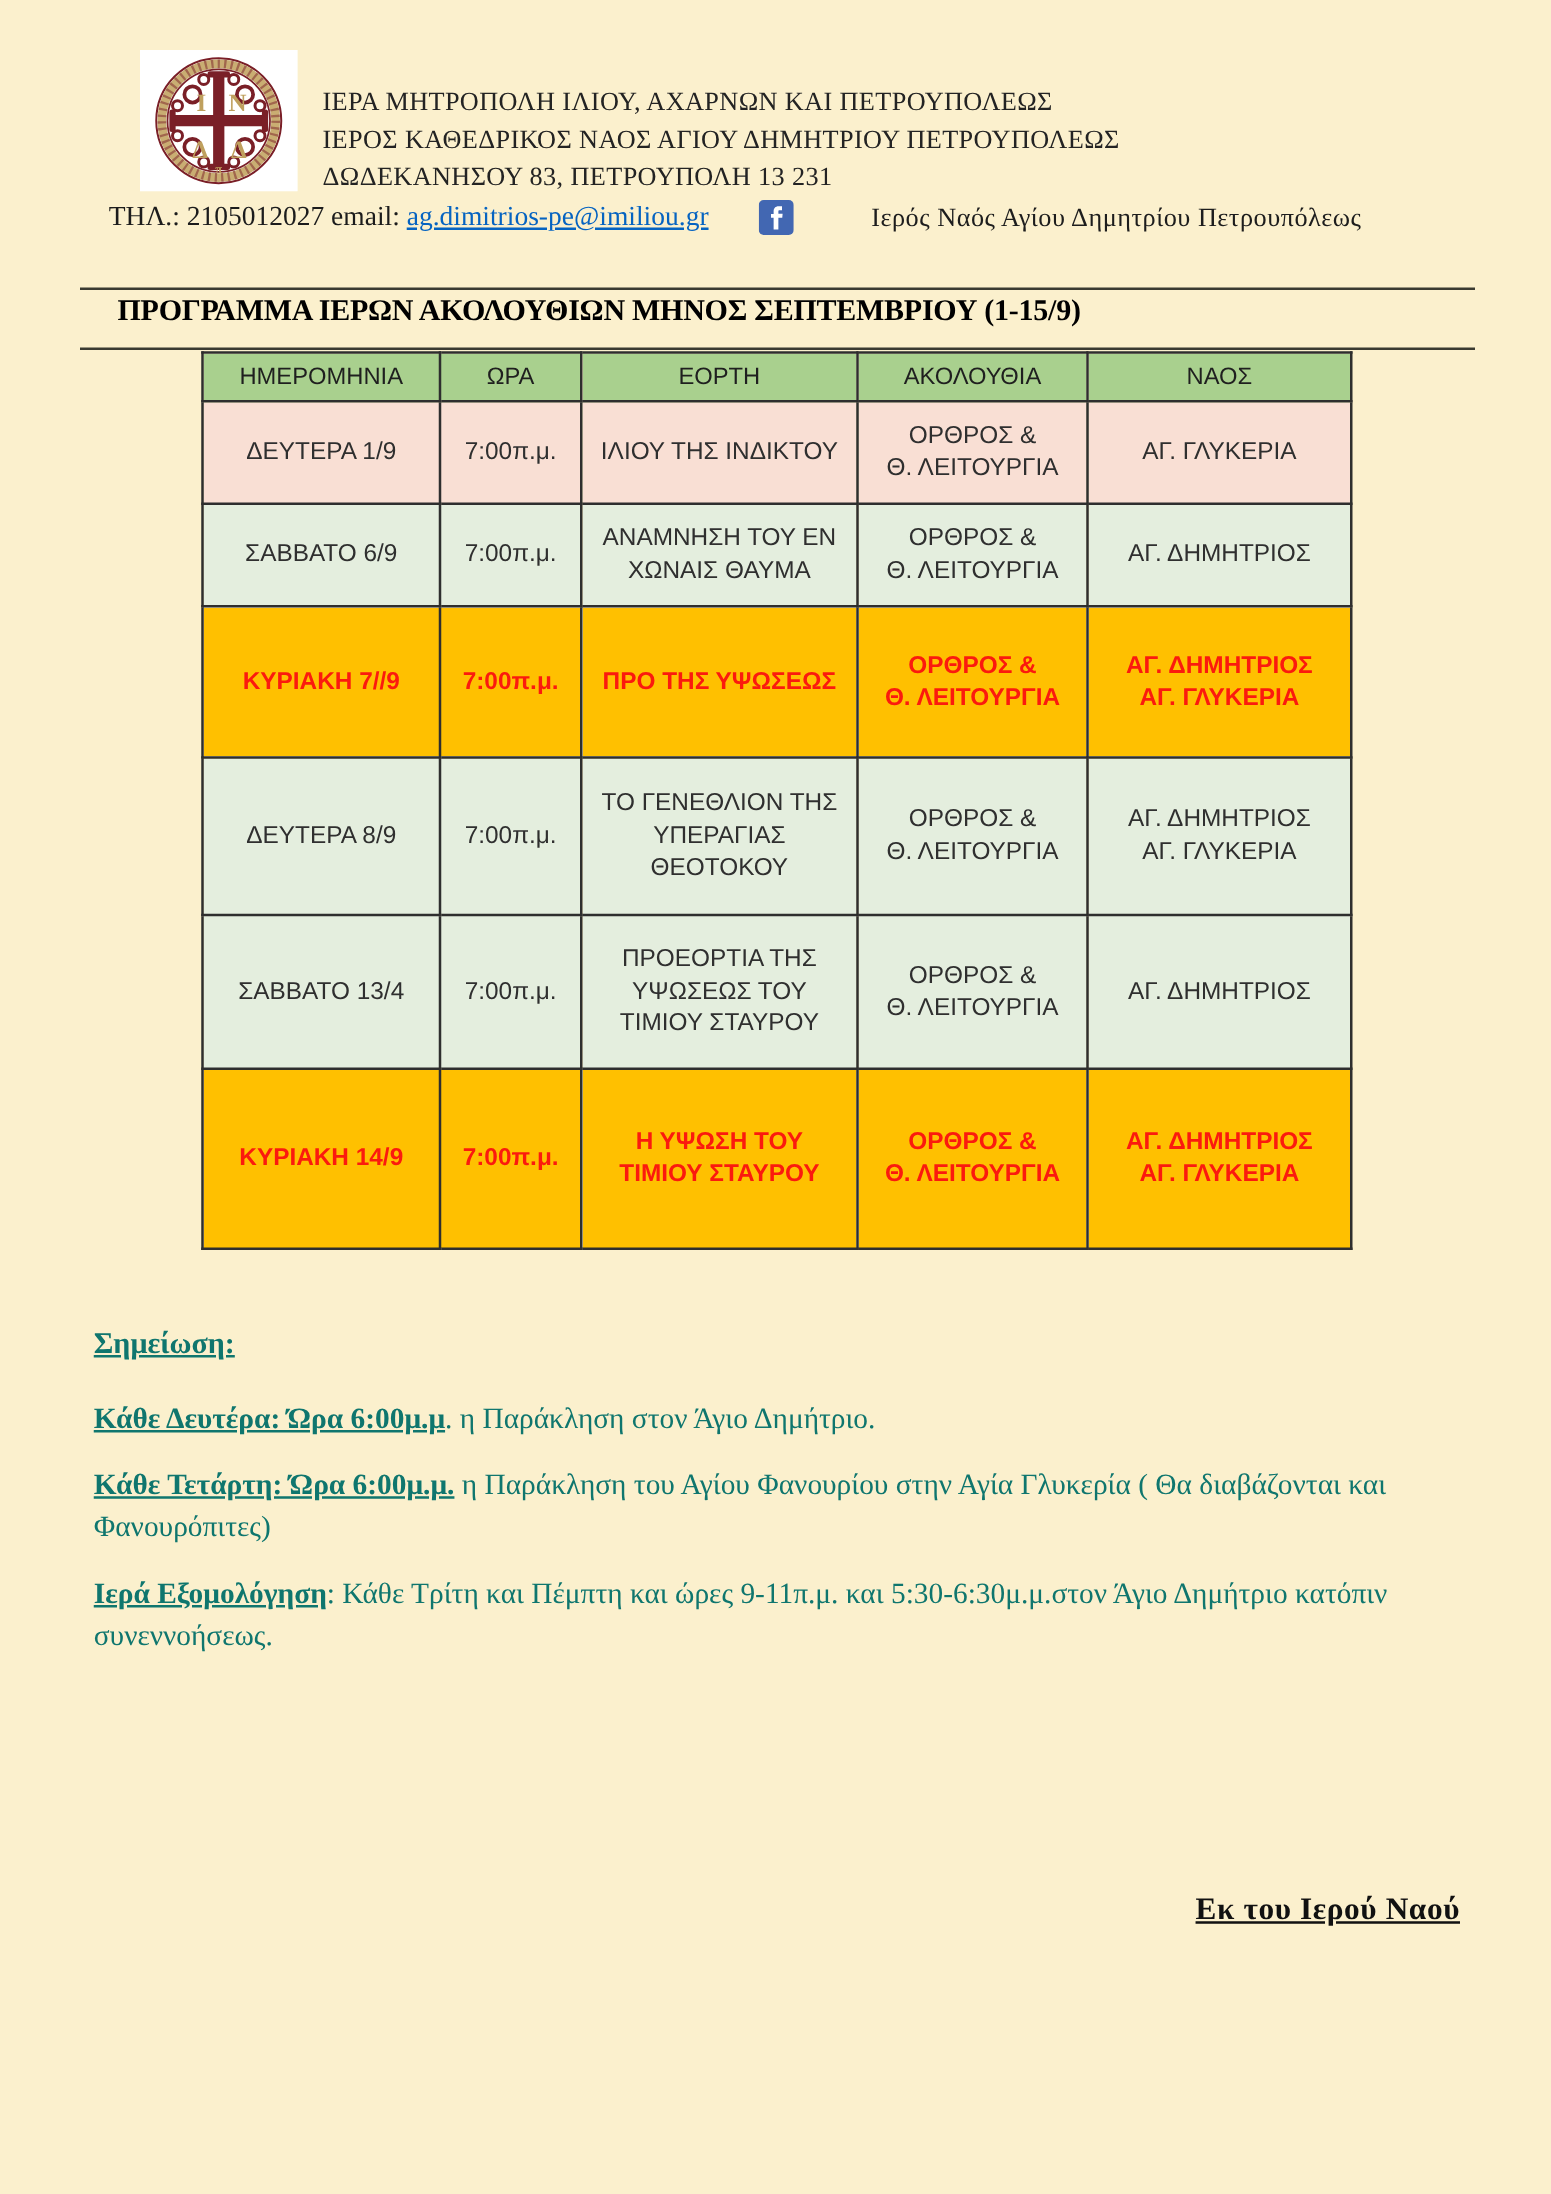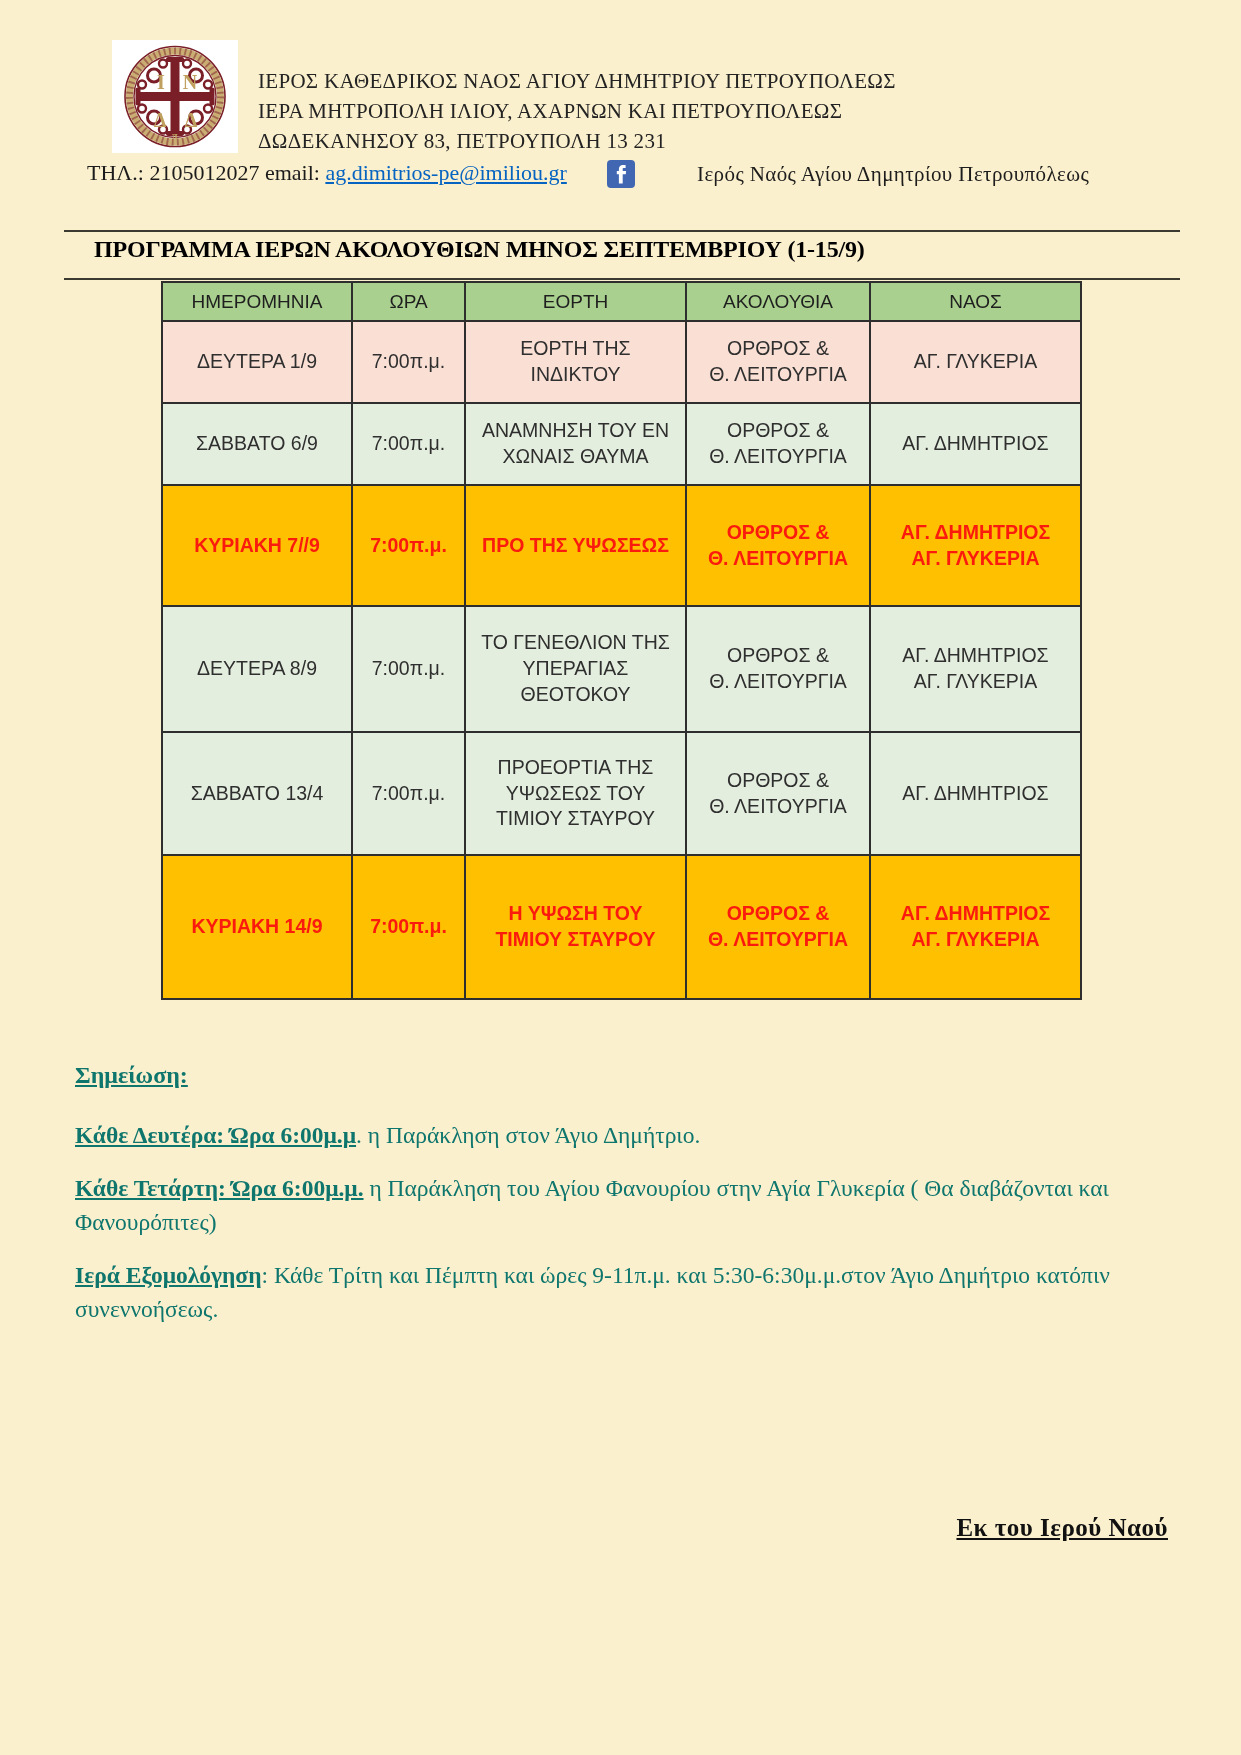--- a/index.html
+++ b/index.html
@@ -97,22 +97,22 @@
           <text x="15" y="-8" font-size="20">Ν</text>
           <text x="-15" y="30" font-size="20">Δ</text>
           <text x="16" y="30" font-size="20">Δ</text>
           <text x="0" y="42" font-size="10">π</text>
         </g>
       </g>
     </svg>
   </div>
 
   <div class="org-lines">
+    <div class="org-line">ΙΕΡΑ ΜΗΤΡΟΠΟΛΗ ΙΛΙΟΥ, ΑΧΑΡΝΩΝ ΚΑΙ ΠΕΤΡΟΥΠΟΛΕΩΣ</div>
     <div class="org-line">ΙΕΡΟΣ ΚΑΘΕΔΡΙΚΟΣ ΝΑΟΣ ΑΓΙΟΥ ΔΗΜΗΤΡΙΟΥ ΠΕΤΡΟΥΠΟΛΕΩΣ</div>
-    <div class="org-line">ΙΕΡΑ ΜΗΤΡΟΠΟΛΗ ΙΛΙΟΥ, ΑΧΑΡΝΩΝ ΚΑΙ ΠΕΤΡΟΥΠΟΛΕΩΣ</div>
     <div class="org-line">ΔΩΔΕΚΑΝΗΣΟΥ 83, ΠΕΤΡΟΥΠΟΛΗ 13 231</div>
   </div>
 
   <div class="contact-row">
     <span class="contact-left"><span>ΤΗΛ.: 2105012027 email: </span><a class="email-link">ag.dimitrios-pe@imiliou.gr</a></span>
     <svg class="fb-icon" viewBox="0 0 28 28" xmlns="http://www.w3.org/2000/svg">
       <rect width="28" height="28" rx="4" fill="#4267B2"></rect>
       <path d="M18.8 14.2h-3.1v9.3h-3.8v-9.3H9.8v-3.1h2.1V8.9c0-2.1 1.3-3.9 4-3.9h2.7v3.1h-2c-.7 0-.9.3-.9 1v1.9h3.4l-.3 3.2z" fill="#ffffff"></path>
     </svg>
     <span class="contact-right">Ιερός Ναός Αγίου Δημητρίου Πετρουπόλεως</span>
@@ -137,21 +137,21 @@
             <th>ΩΡΑ</th>
             <th>ΕΟΡΤΗ</th>
             <th>ΑΚΟΛΟΥΘΙΑ</th>
             <th>ΝΑΟΣ</th>
           </tr>
       </thead>
       <tbody>
           <tr class="row-pink">
             <td>ΔΕΥΤΕΡΑ 1/9</td>
             <td>7:00π.μ.</td>
-            <td>ΕΟΡΤΗ ΤΗΣ ΙΝΔΙΚΤΟΥ</td>
+            <td>ΙΛΙΟΥ ΤΗΣ ΙΝΔΙΚΤΟΥ</td>
             <td>ΟΡΘΡΟΣ &amp;
 Θ. ΛΕΙΤΟΥΡΓΙΑ</td>
             <td>ΑΓ. ΓΛΥΚΕΡΙΑ</td>
           </tr>
           <tr class="row-green">
             <td>ΣΑΒΒΑΤΟ 6/9</td>
             <td>7:00π.μ.</td>
             <td>ΑΝΑΜΝΗΣΗ ΤΟΥ ΕΝ
 ΧΩΝΑΙΣ ΘΑΥΜΑ</td>
             <td>ΟΡΘΡΟΣ &amp;

